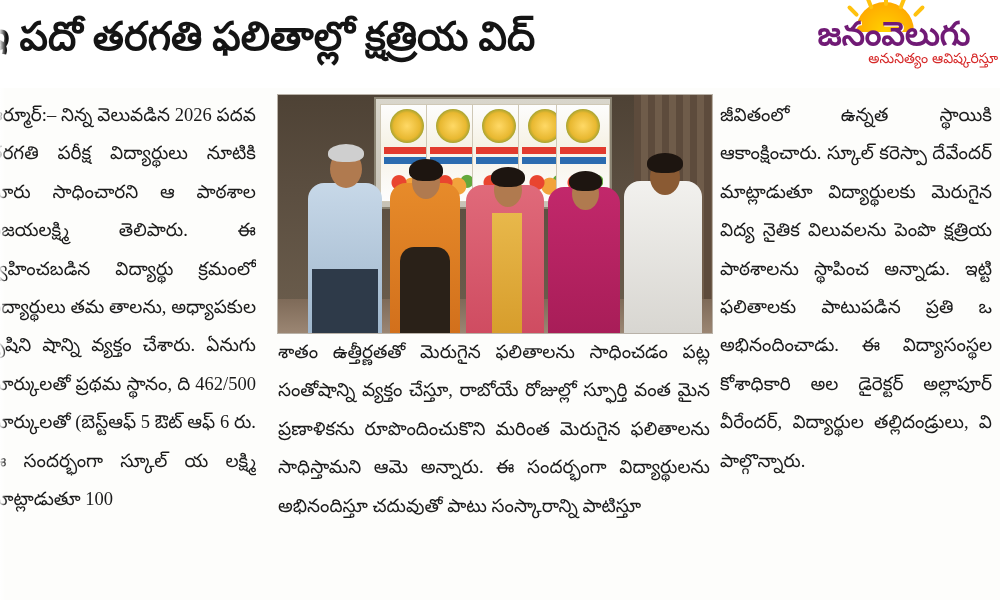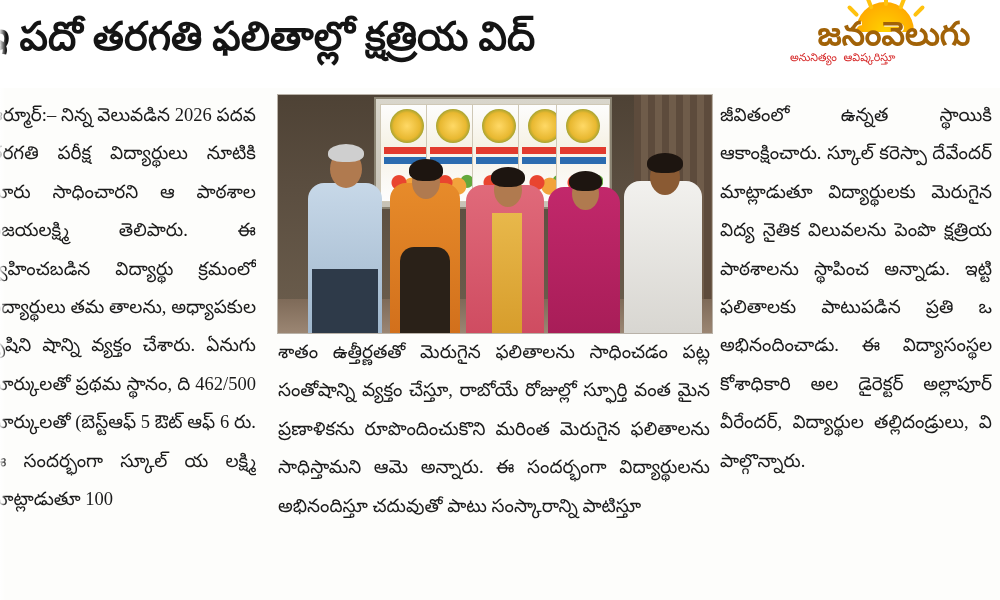--- a/index.html
+++ b/index.html
@@ -67,32 +67,32 @@
   .logo-title {
     position: absolute;
     left: 0px;
     top: 16px;
     width: 208px;
     text-align: center;
     font-family: "Liberation Serif", serif;
     font-weight: bold;
     font-size: 33px;
     line-height: 36px;
-    color: #a16207;
+    color: #701a75;
     text-shadow: 1px 1px 0 #ffffff;
     white-space: nowrap;
   }
   .logo-sub {
     position: absolute;
     left: 0px;
     top: 52px;
     width: 208px;
-    text-align: left;
-    font-family: Liberation Mono, monospace;
-    font-size: 11px;
+    text-align: right;
+    font-family: Liberation Sans, sans-serif;
+    font-size: 14px;
     line-height: 13px;
     color: #d62828;
     white-space: nowrap;
   }
   .logo-sub2 {
     position: absolute;
     left: 0px;
     top: 64px;
     width: 208px;
     text-align: center;

